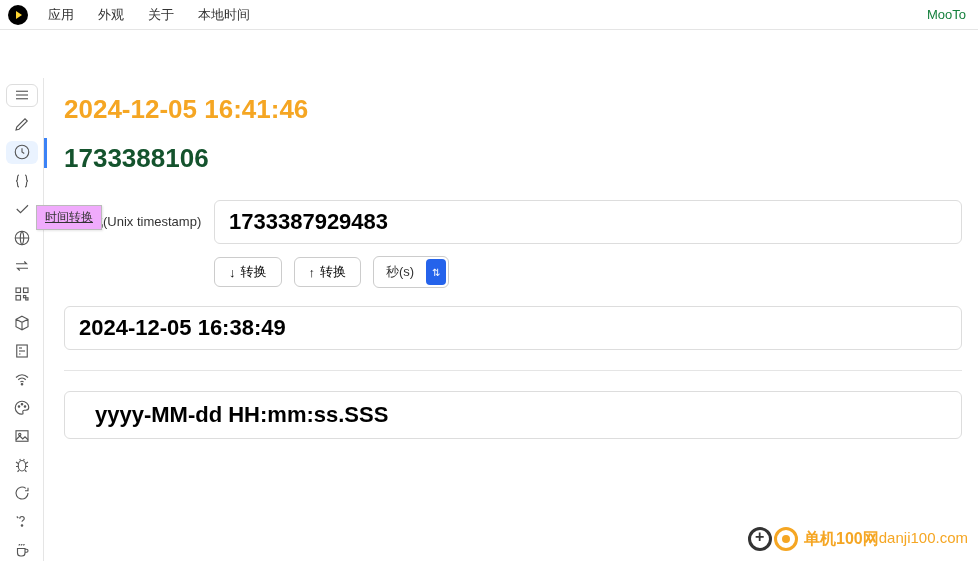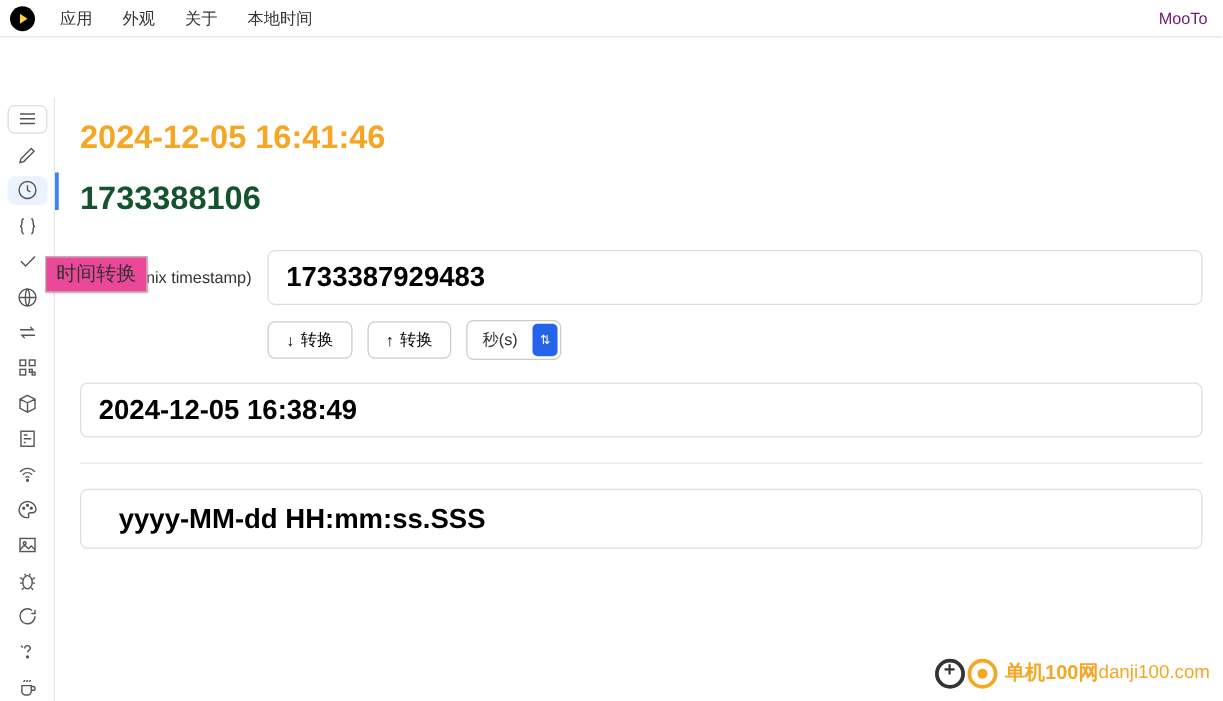--- a/index.html
+++ b/index.html
@@ -2,27 +2,27 @@
 <html><head>
   <meta charset="utf-8">
   <style>
     * { margin: 0; padding: 0; box-sizing: border-box; }
     body { font-family: -apple-system, "Microsoft YaHei", sans-serif; background: #fff; font-size: 14px; color: #333; overflow: hidden; }
     .app { width: 978px; height: 561px; display: flex; flex-direction: column; position: relative; gap: 48px; }
     .menubar { height: 30px; display: flex; align-items: center; padding: 0 8px; gap: 4px; border-bottom: 1px solid #e5e5e5; }
     .logo { width: 20px; height: 20px; background: #000; border-radius: 50%; position: relative; margin-right: 6px; }
     .logo::after { content: ""; position: absolute; width: 0; height: 0; border-style: solid; border-width: 4px 0 4px 6px; border-color: transparent transparent transparent #ffd633; top: 6px; left: 8px; }
     .menu-item { padding: 4px 10px; font-size: 13px; cursor: pointer; }
-    .app-name { margin-left: auto; color: #701a75; font-size: 13px; padding-right: 4px; }
+    .app-name { margin-left: auto; color: #15803d; font-size: 13px; padding-right: 4px; }
     .body { flex: 1; display: flex; overflow: hidden; }
     .sidebar { width: 44px; border-right: 1px solid #e5e5e5; display: flex; flex-direction: column; align-items: center; padding-top: 6px; gap: 6px; position: relative; }
     .side-btn { width: 32px; height: 28px; display: flex; align-items: center; justify-content: center; border-radius: 6px; cursor: pointer; color: #555; }
     .side-btn.boxed { border: 1px solid #ddd; }
     .side-btn.active { background: #eaf3ff; }
-    .tooltip { position: absolute; left: 36px; top: 127px; background: #ec4899; border: 1px solid #bbb; padding: 3px 8px; font-size: 16px; white-space: nowrap; box-shadow: 1px 1px 2px rgba(0,0,0,0.1); z-index: 10; }
+    .tooltip { position: absolute; left: 36px; top: 127px; background: #f0abfc; border: 1px solid #bbb; padding: 3px 8px; font-size: 12px; white-space: nowrap; box-shadow: 1px 1px 2px rgba(0,0,0,0.1); z-index: 10; text-decoration: underline; }
     .main { flex: 1; overflow: auto; position: relative; }
     .active-bar { position: absolute; left: 0; top: 60px; width: 3px; height: 30px; background: #3b82f6; }
     .content { padding: 16px 16px 16px 20px; }
     .big-date { color: #f5a623; font-size: 26px; font-weight: 700; margin-bottom: 18px; }
     .big-ts { color: #14532d; font-size: 26px; font-weight: 700; margin-bottom: 26px; }
     .row { display: flex; align-items: center; margin-bottom: 12px; }
     .row-label { width: 150px; font-size: 13px; color: #333; }
     .row-input { flex: 1; border: 1px solid #ddd; border-radius: 6px; padding: 8px 14px; font-size: 22px; font-weight: 700; font-family: inherit; }
     .btn-row { display: flex; gap: 12px; margin-left: 150px; margin-bottom: 18px; align-items: center; }
     .btn { border: 1px solid #ccc; background: #fff; border-radius: 6px; padding: 5px 14px; font-size: 13px; display: flex; align-items: center; gap: 5px; cursor: pointer; }

